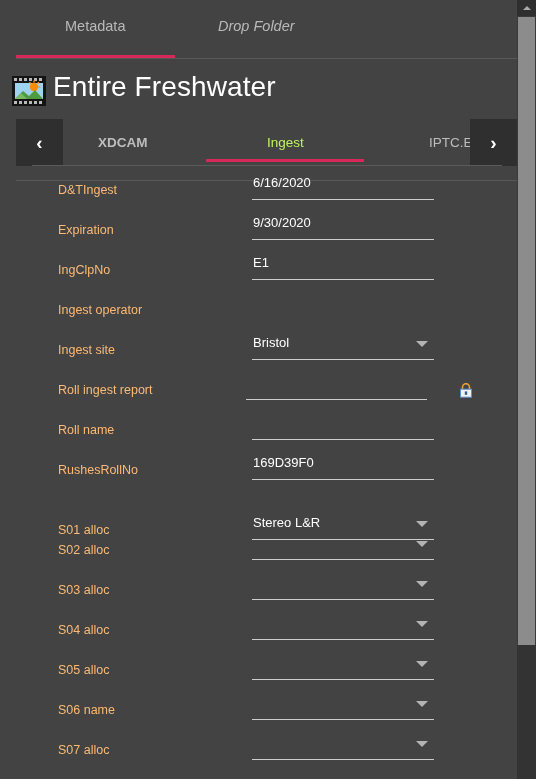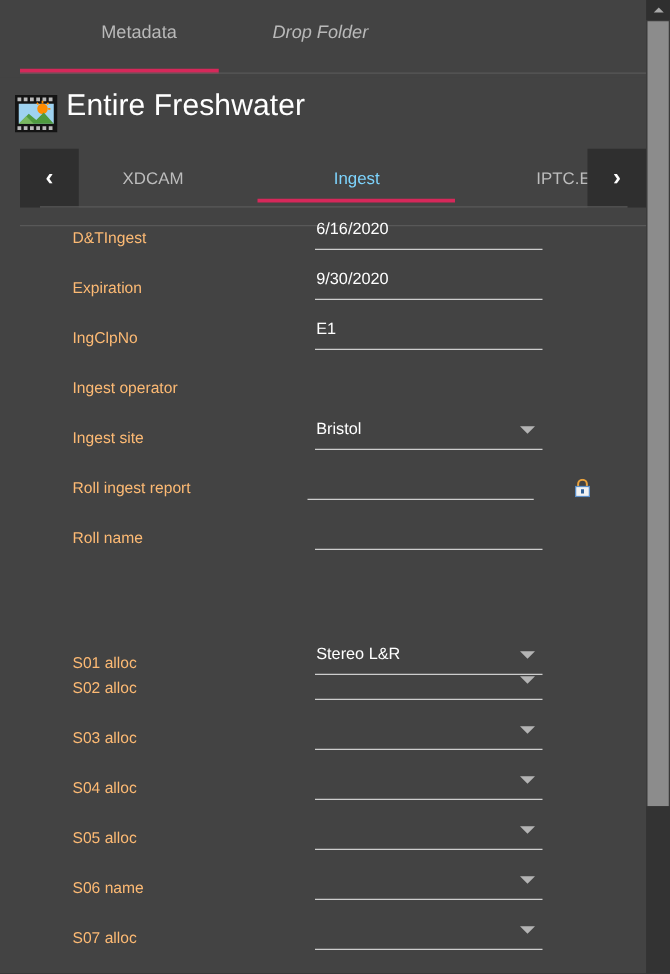--- a/index.html
+++ b/index.html
@@ -30,21 +30,21 @@
     box-sizing: border-box;
   }
   .top-tab {
     position: absolute;
     top: 18px;
     font-size: 14.5px;
     color: #b9b9b9;
     white-space: nowrap;
     cursor: default;
   }
-  .top-tab.tab-metadata { left: 81px; }
+  .top-tab.tab-metadata { left: 65px; }
   .top-tab.tab-dropfolder { left: 218px; font-style: italic; }
   .top-tab-underline {
     position: absolute;
     left: 16px;
     top: 55px;
     width: 159px;
     height: 4px;
     background: #d6285a;
   }
   .top-tabs-baseline {
@@ -68,21 +68,21 @@
     position: absolute;
     left: 12px;
     top: 14px;
     width: 34px;
     height: 30px;
   }
   .title-text {
     position: absolute;
     left: 53px;
     top: 9px;
-    font-size: 24px;
+    font-size: 28px;
     color: #ffffff;
     white-space: nowrap;
     letter-spacing: 0.1px;
   }
   .title-baseline {
     position: absolute;
     left: 16px;
     top: 118px;
     width: 501px;
     height: 1px;
@@ -124,22 +124,22 @@
     overflow: hidden;
   }
   .sub-tab {
     position: absolute;
     top: 16px;
     font-size: 13.5px;
     color: #bdbdbd;
     white-space: nowrap;
     cursor: default;
   }
-  .sub-tab.t0 { left: 35px; }
-  .sub-tab.t1 { left: 204px; color: #7dd3fc; }
+  .sub-tab.t0 { left: 35px; font-weight: bold; }
+  .sub-tab.t1 { left: 204px; color: #bef264; }
   .sub-tab.t2 { left: 366px; }
   .sub-tab-underline {
     position: absolute;
     left: 190px;
     top: 40px;
     width: 158px;
     height: 3px;
     background: #d6285a;
   }
   .sub-tabs-baseline {
@@ -369,20 +369,27 @@
             <rect x="5.8" y="8.4" width="2.4" height="3.4" fill="#2f5f96"></rect>
           </svg></span>
       </div>
       <div class="field-row" style="top: 240px;">
         <div class="field-label">Roll name</div>
         <div class="field-control">
           <div class="field-value"></div>
           <div class="field-underline"></div>
         </div>
       </div>
+      <div class="field-row" style="top: 280px;">
+        <div class="field-label">RushesRollNo</div>
+        <div class="field-control">
+          <div class="field-value">169D39F0</div>
+          <div class="field-underline"></div>
+        </div>
+      </div>
       <div class="field-row" style="top: 340px;">
         <div class="field-label">S01 alloc</div>
         <div class="field-control">
           <div class="field-value">Stereo L&amp;R</div>
           <span class="dropdown-caret"></span>
           <div class="field-underline"></div>
         </div>
       </div>
       <div class="field-row" style="top: 360px;">
         <div class="field-label">S02 alloc</div>

